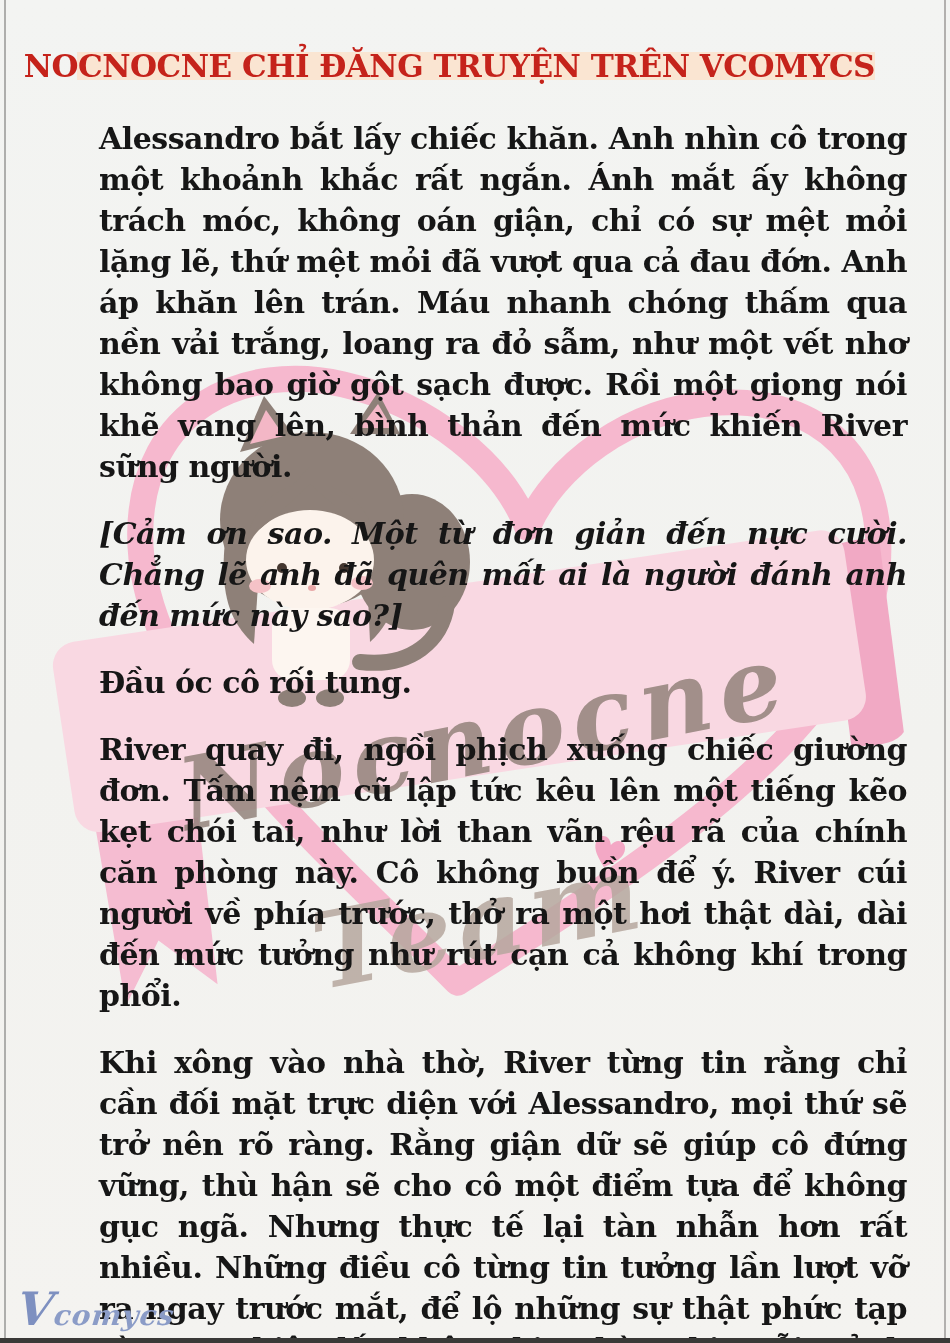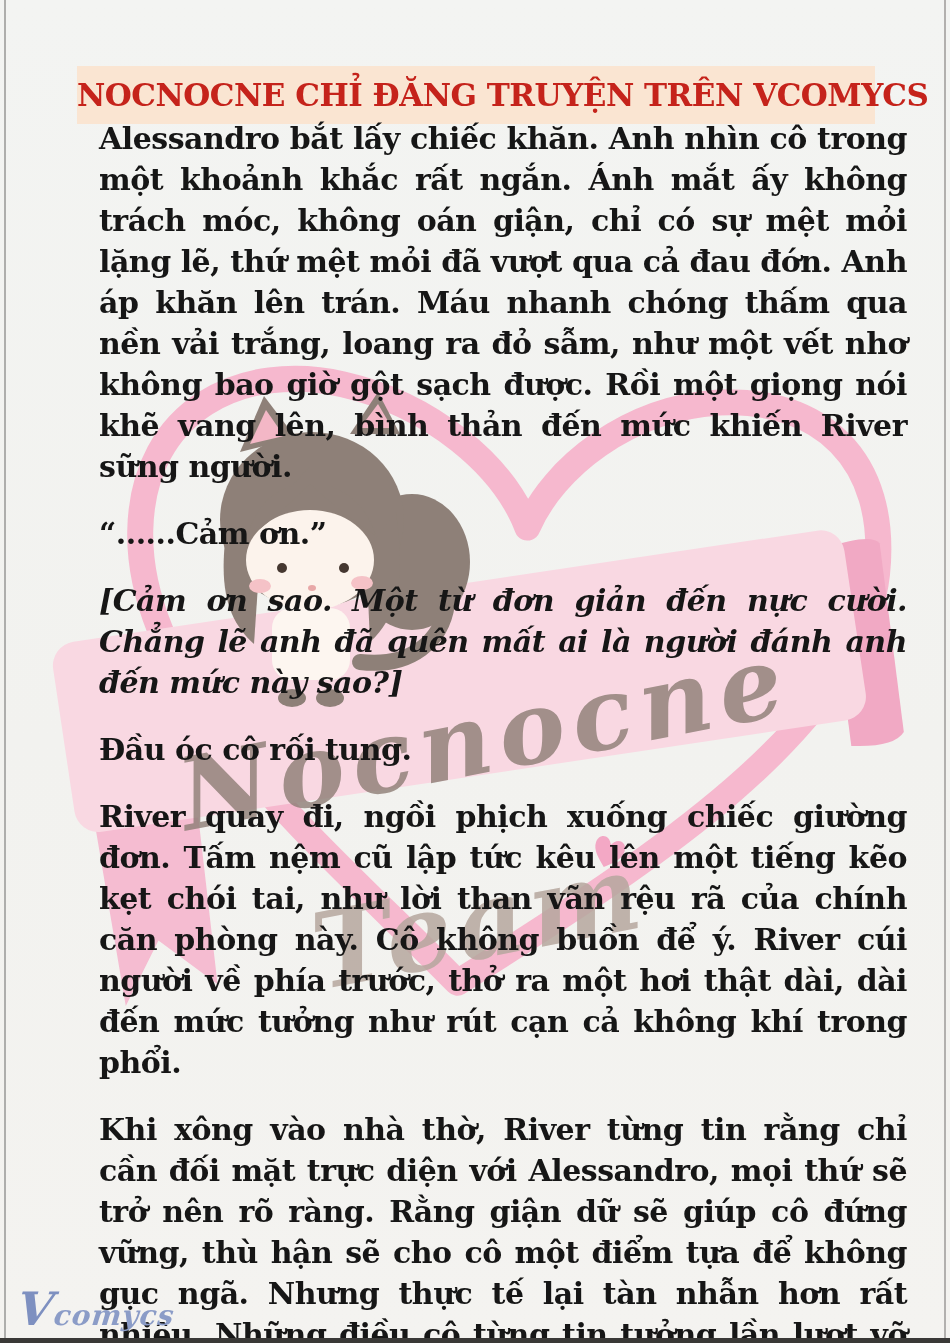--- a/index.html
+++ b/index.html
@@ -9,23 +9,23 @@
     margin:0 auto;
     background:linear-gradient(180deg,#f3f4f2 0%,#f2f2ef 55%,#f4f3f0 100%);
     overflow:hidden;
     font-family:"DejaVu Serif","Liberation Serif",serif;
   }
   .edge-left{position:absolute;left:4px;top:0;width:2px;height:100%;background:#aeaeac;}
   .edge-right{position:absolute;left:944px;top:0;width:2px;height:100%;background:#b2b0ae;}
   .edge-bottom{position:absolute;left:0;bottom:0;width:100%;height:5px;background:#3a3937;}
 
   .banner{
-    position:absolute;left:77px;top:66px;width:798px;height:58px;
+    position:absolute;left:77px;top:52px;width:798px;height:28px;
     background:#fae5d2;
-    display:flex;align-items:center;justify-content:flex-start;
+    display:flex;align-items:center;justify-content:flex-end;
   }
   .banner span{
     color:#c5231b;font-weight:bold;font-size:31px;letter-spacing:-0.5px;
     white-space:nowrap;
   }
 
   .watermark{position:absolute;left:0;top:0;width:950px;height:1343px;pointer-events:none;}
 
   .content{
     position:absolute;left:67px;top:118px;width:808px;
@@ -98,21 +98,20 @@
 
     <path d="M15 11 C11 1 0 3 0 13 C0 21 7 27 15 34 C23 27 30 21 30 13 C30 3 19 1 15 11 Z" fill="#f3a8c5" transform="translate(600 830) rotate(18)"></path>
   </svg>
 
   <div class="banner">
     <span>NOCNOCNE CHỈ ĐĂNG TRUYỆN TRÊN VCOMYCS</span>
   </div>
 
   <div class="content">
     <p>Alessandro bắt lấy chiếc khăn. Anh nhìn cô trong một khoảnh khắc rất ngắn. Ánh mắt ấy không trách móc, không oán giận, chỉ có sự mệt mỏi lặng lẽ, thứ mệt mỏi đã vượt qua cả đau đớn. Anh áp khăn lên trán. Máu nhanh chóng thấm qua nền vải trắng, loang ra đỏ sẫm, như một vết nhơ không bao giờ gột sạch được. Rồi một giọng nói khẽ vang lên, bình thản đến mức khiến River sững người.</p>
-    <p>“......Cảm ơn.”</p>
     <p class="italic">[Cảm ơn sao. Một từ đơn giản đến nực cười. Chẳng lẽ anh đã quên mất ai là người đánh anh đến mức này sao?]</p>
     <p>Đầu óc cô rối tung.</p>
     <p>River quay đi, ngồi phịch xuống chiếc giường đơn. Tấm nệm cũ lập tức kêu lên một tiếng kẽo kẹt chói tai, như lời than vãn rệu rã của chính căn phòng này. Cô không buồn để ý. River cúi người về phía trước, thở ra một hơi thật dài, dài đến mức tưởng như rút cạn cả không khí trong phổi.</p>
     <p>Khi xông vào nhà thờ, River từng tin rằng chỉ cần đối mặt trực diện với Alessandro, mọi thứ sẽ trở nên rõ ràng. Rằng giận dữ sẽ giúp cô đứng vững, thù hận sẽ cho cô một điểm tựa để không gục ngã. Nhưng thực tế lại tàn nhẫn hơn rất nhiều. Những điều cô từng tin tưởng lần lượt vỡ ra ngay trước mắt, để lộ những sự thật phức tạp và cay nghiệt đến không kịp phòng bị. Mỗi mảnh ghép mới xuất hiện không hề giúp cô</p>
   </div>
 
   <div class="vcomycs">Vcomycs</div>
 
   <div class="edge-left"></div>
   <div class="edge-right"></div>

